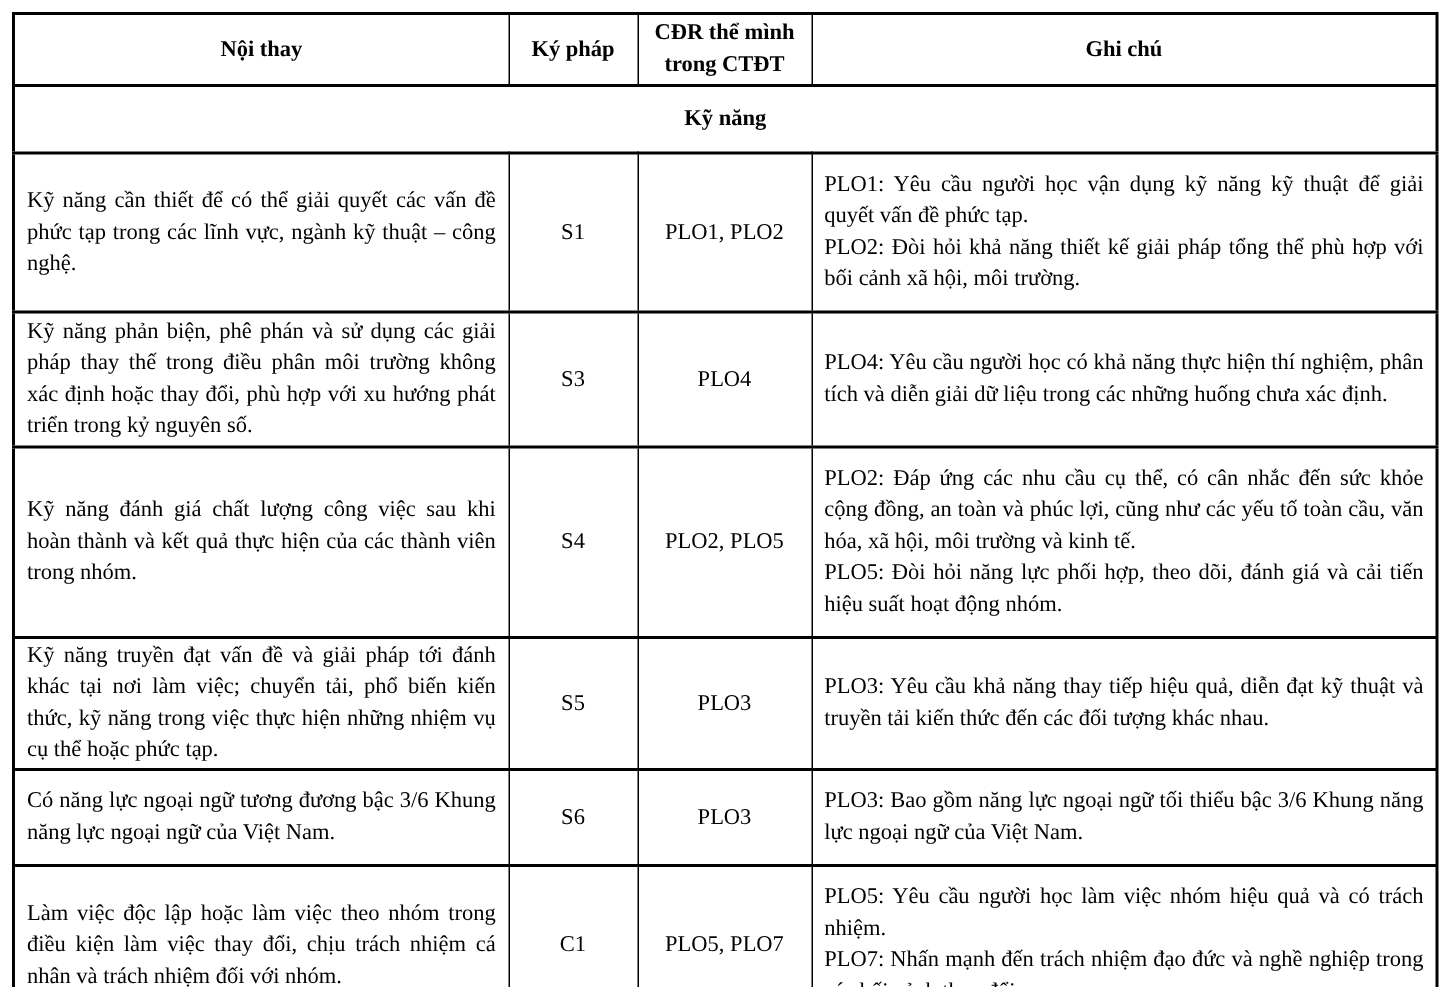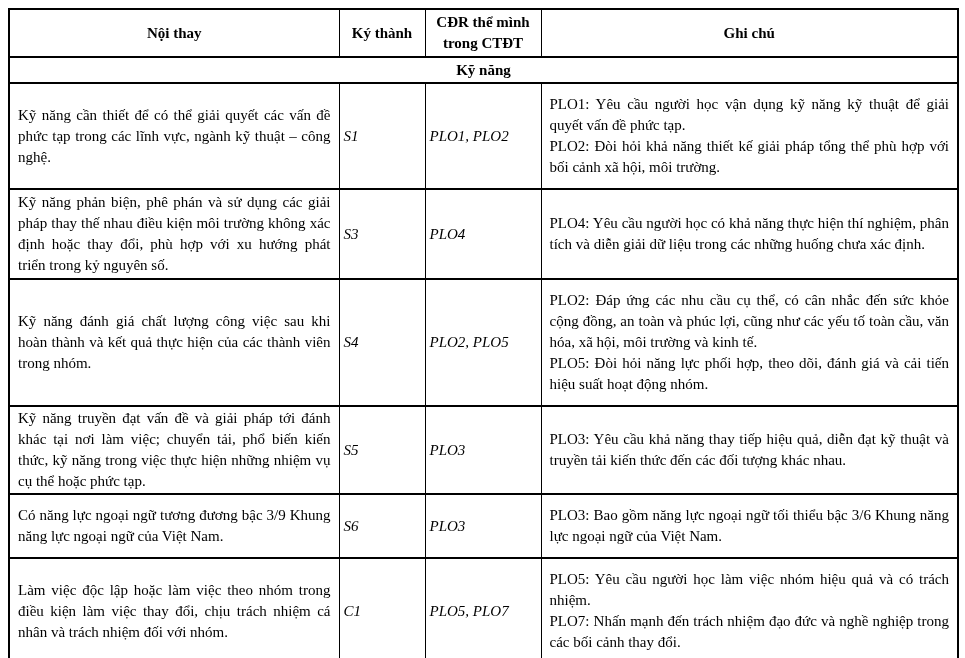--- a/index.html
+++ b/index.html
@@ -32,68 +32,68 @@
   th {
     font-weight: bold;
     text-align: center;
     padding: 2px 4px;
   }
   td.c-nd {
     text-align: justify;
     padding: 1px 8px;
   }
   td.c-center {
+    text-align: center;
     padding: 2px 4px;
-    font-style: italic;
   }
   td.c-gc {
     text-align: justify;
     padding: 10px 8px;
     white-space: pre-line;
   }
   td.c-section {
     font-weight: bold;
     text-align: center;
-    padding: 1px 4px;
+    padding: 11px 4px;
   }
 </style>
 </head>
 <body>
 
 <table>
   <colgroup>
     <col style="width:330px">
     <col style="width:86px">
     <col style="width:116px">
     <col style="width:417px">
   </colgroup>
   <thead>
     <tr style="height:44px">
       <th>Nội thay</th>
-      <th>Ký thành</th>
+      <th>Ký pháp</th>
       <th>CĐR thể mình trong CTĐT</th>
       <th>Ghi chú</th>
     </tr>
   </thead>
   <tbody>
     <tr style="height:26px">
       <td class="c-section" colspan="4">Kỹ năng</td>
     </tr>
 
     <tr style="height:89px">
       <td class="c-nd">Kỹ năng cần thiết để có thể giải quyết các vấn đề phức tạp trong các lĩnh vực, ngành kỹ thuật – công nghệ.</td>
       <td class="c-center">S1</td>
       <td class="c-center">PLO1, PLO2</td>
       <td class="c-gc">PLO1: Yêu cầu người học vận dụng kỹ năng kỹ thuật để giải quyết vấn đề phức tạp.
 PLO2: Đòi hỏi khả năng thiết kế giải pháp tổng thể phù hợp với bối cảnh xã hội, môi trường.</td>
     </tr>
 
 
     <tr style="height:90px">
-      <td class="c-nd">Kỹ năng phản biện, phê phán và sử dụng các giải pháp thay thế nhau điều kiện môi trường không xác định hoặc thay đổi, phù hợp với xu hướng phát triển trong kỷ nguyên số.</td>
+      <td class="c-nd">Kỹ năng phản biện, phê phán và sử dụng các giải pháp thay thế trong điều phân môi trường không xác định hoặc thay đổi, phù hợp với xu hướng phát triển trong kỷ nguyên số.</td>
       <td class="c-center">S3</td>
       <td class="c-center">PLO4</td>
       <td class="c-gc">PLO4: Yêu cầu người học có khả năng thực hiện thí nghiệm, phân tích và diễn giải dữ liệu trong các những huống chưa xác định.</td>
     </tr>
 
     <tr style="height:113px">
       <td class="c-nd">Kỹ năng đánh giá chất lượng công việc sau khi hoàn thành và kết quả thực hiện của các thành viên trong nhóm.</td>
       <td class="c-center">S4</td>
       <td class="c-center">PLO2, PLO5</td>
       <td class="c-gc">PLO2: Đáp ứng các nhu cầu cụ thể, có cân nhắc đến sức khỏe cộng đồng, an toàn và phúc lợi, cũng như các yếu tố toàn cầu, văn hóa, xã hội, môi trường và kinh tế.
@@ -101,21 +101,21 @@
     </tr>
 
     <tr style="height:88px">
       <td class="c-nd">Kỹ năng truyền đạt vấn đề và giải pháp tới đánh khác tại nơi làm việc; chuyển tải, phổ biến kiến thức, kỹ năng trong việc thực hiện những nhiệm vụ cụ thể hoặc phức tạp.</td>
       <td class="c-center">S5</td>
       <td class="c-center">PLO3</td>
       <td class="c-gc">PLO3: Yêu cầu khả năng thay tiếp hiệu quả, diễn đạt kỹ thuật và truyền tải kiến thức đến các đối tượng khác nhau.</td>
     </tr>
 
     <tr style="height:47px">
-      <td class="c-nd">Có năng lực ngoại ngữ tương đương bậc 3/9 Khung năng lực ngoại ngữ của Việt Nam.</td>
+      <td class="c-nd">Có năng lực ngoại ngữ tương đương bậc 3/6 Khung năng lực ngoại ngữ của Việt Nam.</td>
       <td class="c-center">S6</td>
       <td class="c-center">PLO3</td>
       <td class="c-gc">PLO3: Bao gồm năng lực ngoại ngữ tối thiểu bậc 3/6 Khung năng lực ngoại ngữ của Việt Nam.</td>
     </tr>
 
 
     <tr style="height:78px">
       <td class="c-nd">Làm việc độc lập hoặc làm việc theo nhóm trong điều kiện làm việc thay đổi, chịu trách nhiệm cá nhân và trách nhiệm đối với nhóm.</td>
       <td class="c-center">C1</td>
       <td class="c-center">PLO5, PLO7</td>

